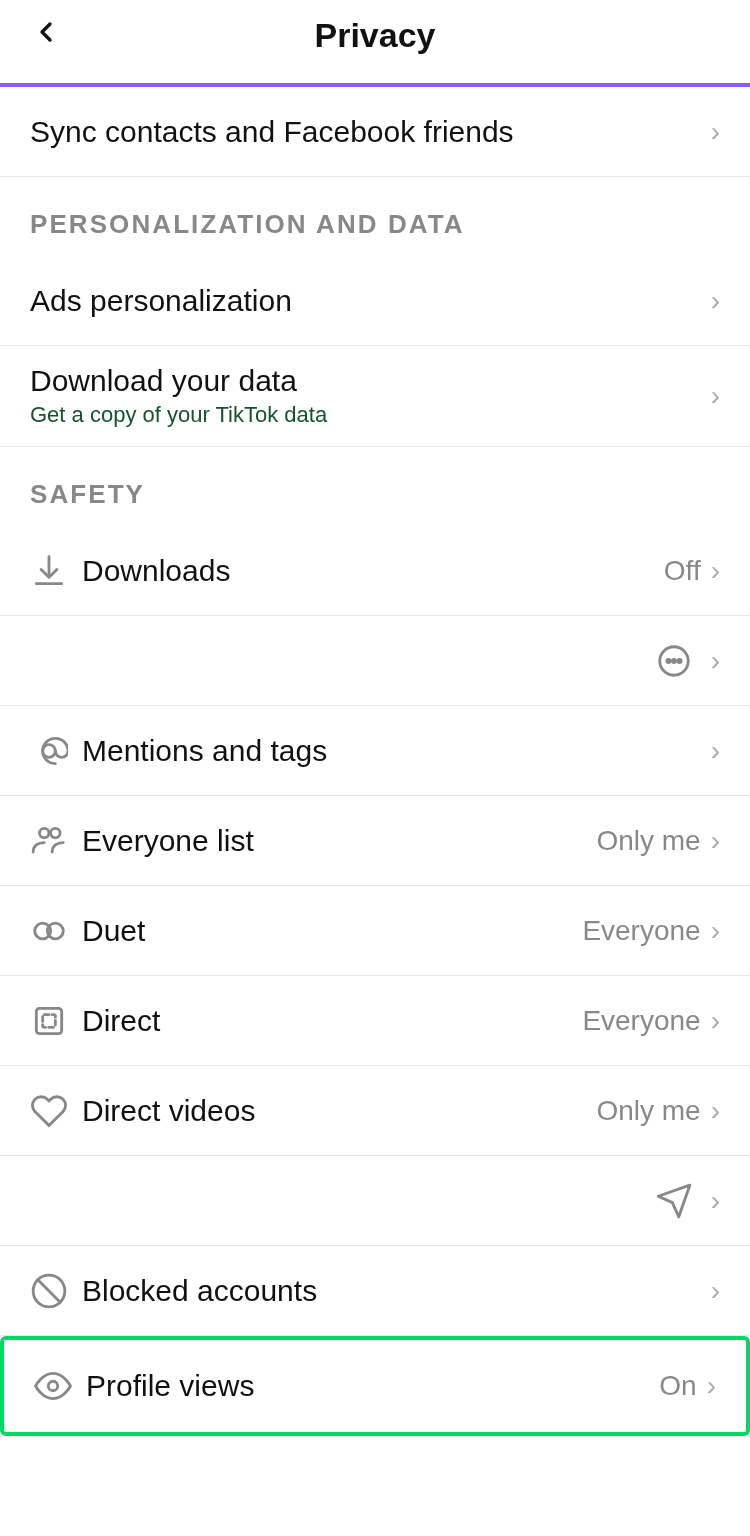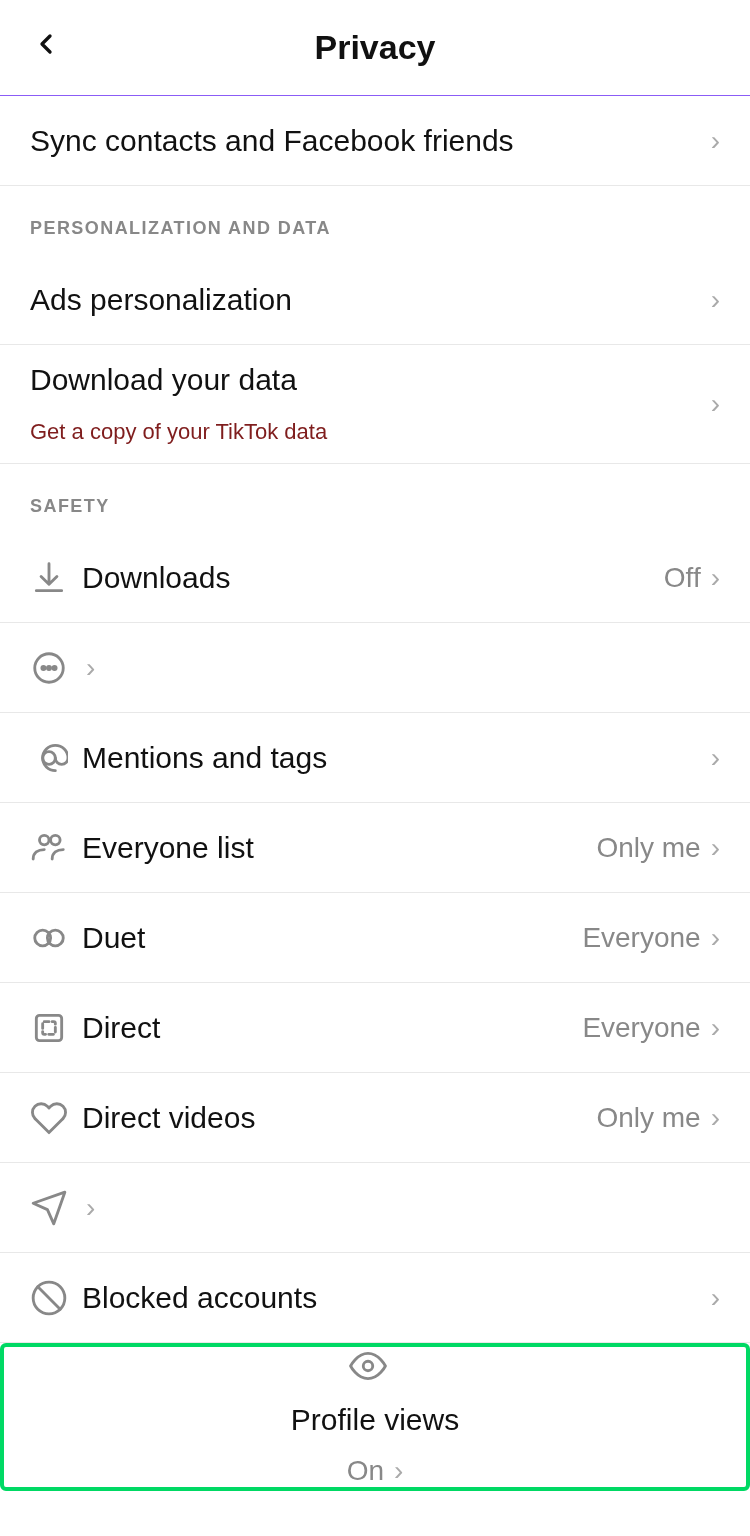--- a/index.html
+++ b/index.html
@@ -8,54 +8,55 @@
       font-family: -apple-system, BlinkMacSystemFont, 'Helvetica Neue', Arial, sans-serif;
       background: #fff;
       width: 750px;
       min-height: 1536px;
       color: #111;
     }
     .header {
       display: flex;
       align-items: center;
       justify-content: center;
-      padding: 28px 30px 28px 30px;
+      padding: 16px 30px 28px 30px;
       position: relative;
-      border-bottom: 1px solid #8b5cf6;
+      border-bottom: 4px solid #8b5cf6;
     }
     .header-title {
       font-size: 34px;
       font-weight: 700;
       letter-spacing: 0;
     }
     .back-btn {
       position: absolute;
       left: 30px;
       font-size: 32px;
       cursor: pointer;
       background: none;
       border: none;
       color: #111;
     }
     .section-label {
-      font-size: 18px;
+      font-size: 26px;
       font-weight: 600;
       color: #888;
       letter-spacing: 0.08em;
       padding: 32px 30px 16px 30px;
       text-transform: uppercase;
     }
     .list-item {
       display: flex;
       align-items: center;
       padding: 0 30px;
       min-height: 90px;
       border-bottom: 1px solid #e8e8e8;
       cursor: pointer;
       background: #fff;
+      justify-content: flex-end;
     }
     .item-icon {
       width: 52px;
       min-width: 52px;
       display: flex;
       align-items: center;
       justify-content: flex-start;
       color: #555;
     }
     .item-icon svg {
@@ -66,41 +67,40 @@
       flex: 1;
       padding: 18px 0;
     }
     .item-label {
       font-size: 30px;
       color: #111;
       font-weight: 400;
     }
     .item-sublabel {
       font-size: 22px;
-      color: #7f1d1d;
-      margin-top: 22px;
+      color: #14532d;
+      margin-top: 4px;
     }
     .item-right {
       display: flex;
       align-items: center;
       gap: 6px;
       color: #888;
       font-size: 28px;
     }
     .chevron {
       font-size: 28px;
       color: #aaa;
       margin-left: 4px;
     }
     .profile-views-item {
       border: 4px solid #00d964;
       border-radius: 6px;
       margin: 0 0;
       min-height: 100px;
-      flex-direction: column;
     }
   </style>
 </head>
 <body>
 
 <div class="header">
   <button class="back-btn">
     <svg width="32" height="32" viewBox="0 0 24 24" fill="none" stroke="#111" stroke-width="2.5" stroke-linecap="round" stroke-linejoin="round">
       <polyline points="15 18 9 12 15 6"></polyline>
     </svg>

